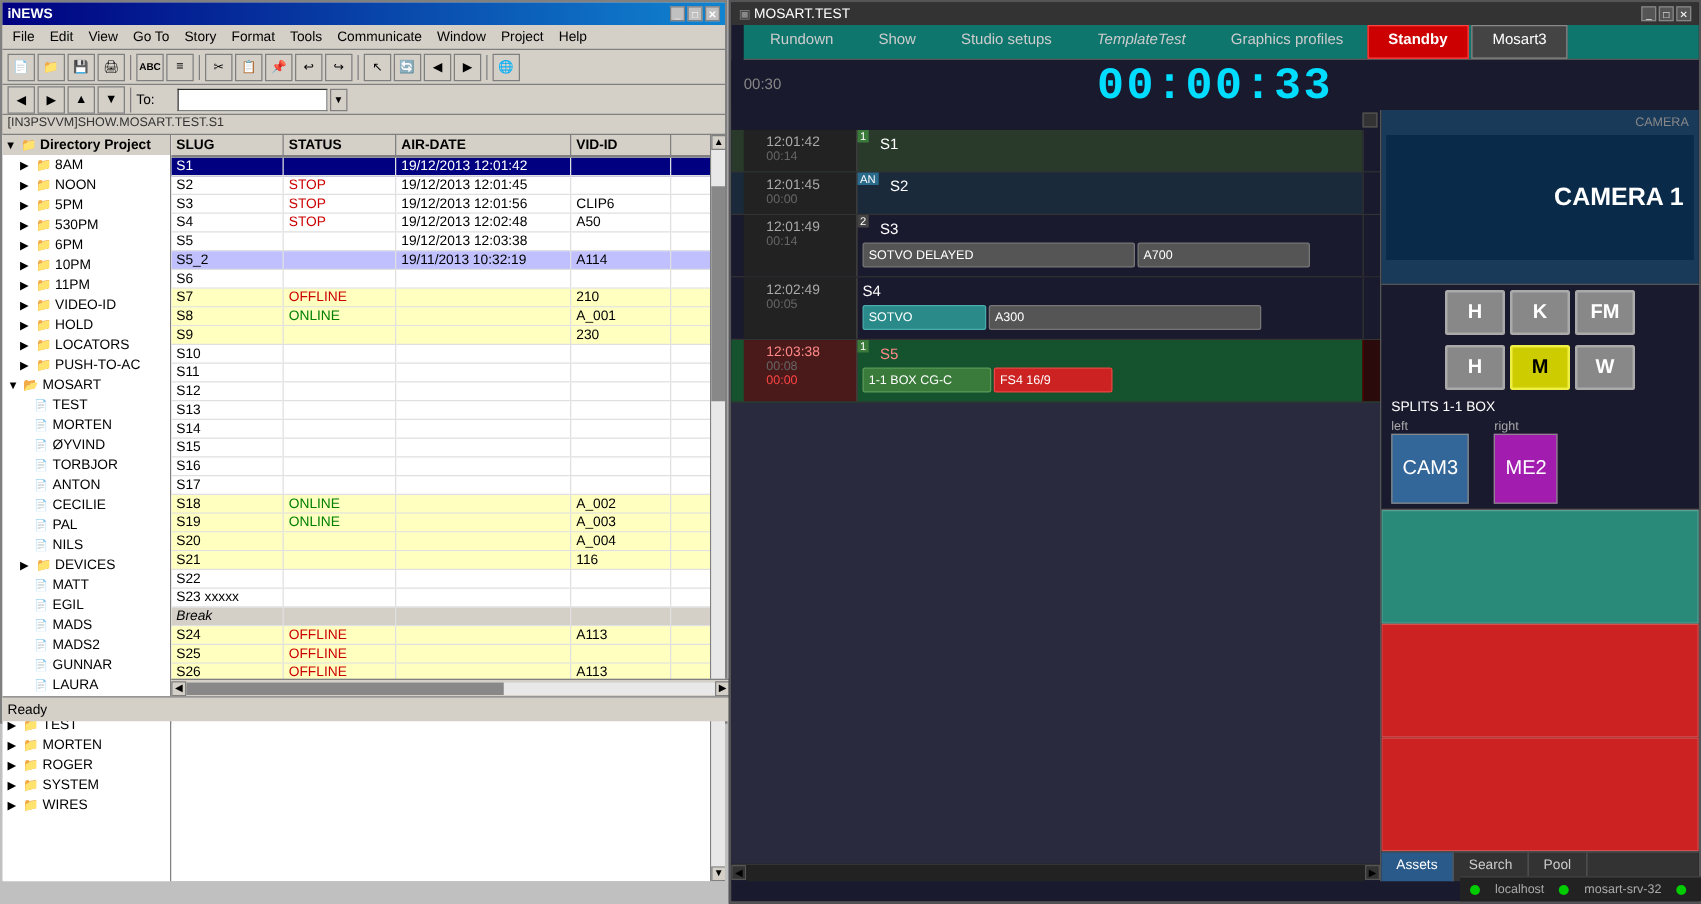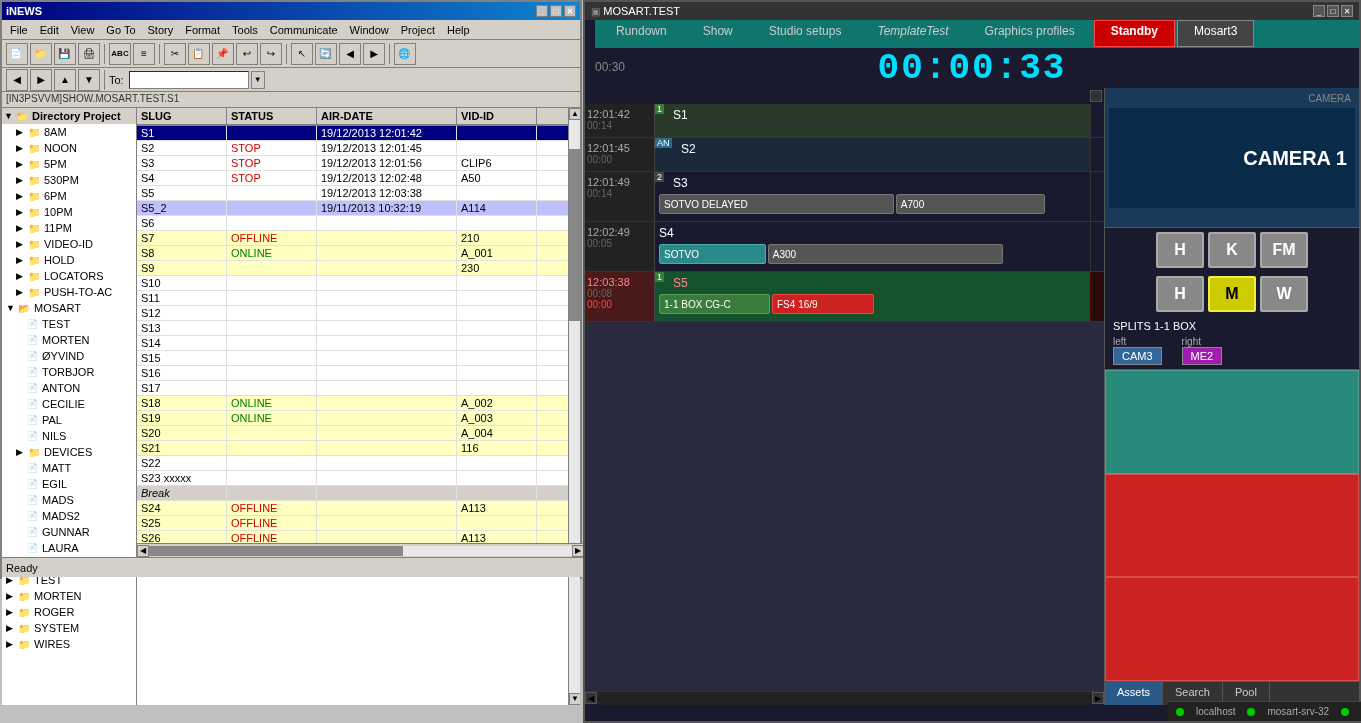--- a/index.html
+++ b/index.html
@@ -34,21 +34,21 @@
       display: flex; align-items: center; height: 28px; padding: 2px 4px; gap: 2px;
     }
     .tb-icon { width: 22px; height: 22px; background: #d4d0c8; border: 1px solid #808080; display: flex; align-items: center; justify-content: center; font-size: 10px; cursor: pointer; }
     .tb-sep { width: 1px; height: 20px; background: #808080; margin: 0 2px; }
 
     
     .toolbar2 {
       background: #d4d0c8; border-bottom: 1px solid #808080;
       display: flex; align-items: center; height: 24px; padding: 2px 4px; gap: 2px;
     }
-    .to-label { font-size: 11px; margin-right: 3px; }
+    .to-label { font-size: 11px; margin-right: 16px; }
     .to-input { width: 120px; height: 18px; border: 1px inset #808080; background: white; font-size: 11px; padding: 1px 2px; }
     .to-dropdown { width: 14px; height: 18px; background: #d4d0c8; border: 1px solid #808080; display: flex; align-items: center; justify-content: center; font-size: 8px; cursor: pointer; }
 
     
     .addr-bar {
       background: #d4d0c8; border-bottom: 1px solid #808080;
       height: 16px; padding: 1px 4px; font-size: 10px; color: #333;
     }
 
     
@@ -147,22 +147,22 @@
       width: 520px; background: #2a2a3e; border-right: 1px solid #555;
       overflow: hidden; position: relative;
     }
 
     
     .tl-row {
       display: flex; align-items: stretch; border-bottom: 1px solid #333;
       min-height: 34px; position: relative;
     }
     .tl-time-col {
-      width: 70px; padding: 4px 2px; color: #aaa; font-size: 11px;
-      border-right: 1px solid #444; background: #222; flex-shrink: 0;
+      width: 91px; padding: 4px 18px; color: #aaa; font-size: 11px;
+      border-right: 1px solid #444; background: #222; flex-shrink: 0; margin-left: 10px;
     }
     .tl-dur { font-size: 10px; color: #666; }
     .tl-slug { color: #fff; font-size: 12px; }
 
     
     .tl-block {
       height: 20px; border-radius: 2px; display: flex; align-items: center;
       padding: 0 4px; font-size: 10px; color: white; overflow: hidden;
       white-space: nowrap;
     }
@@ -199,21 +199,21 @@
     }
     .hkfm-btn.yellow { background: #cccc00; color: black; border-color: #eeee44; }
 
     
     .splits-section {
       padding: 4px 8px; border-bottom: 1px solid #555;
     }
     .splits-header { color: white; font-size: 11px; margin-bottom: 4px; }
     .splits-label { color: #aaa; font-size: 10px; }
     .splits-cam-btn {
-      padding: 2px 8px; font-size: 11px; border: 1px solid #888;
+      padding: 18px 8px; font-size: 16px; border: 1px solid #888;
       cursor: pointer; color: white;
     }
     .cam3 { background: #336699; }
     .me2 { background: #a21caf; }
 
     
     .bottom-btns {
       display: flex; flex-direction: column; flex: 1;
     }
     .btn-row { display: flex; flex: 1; }

